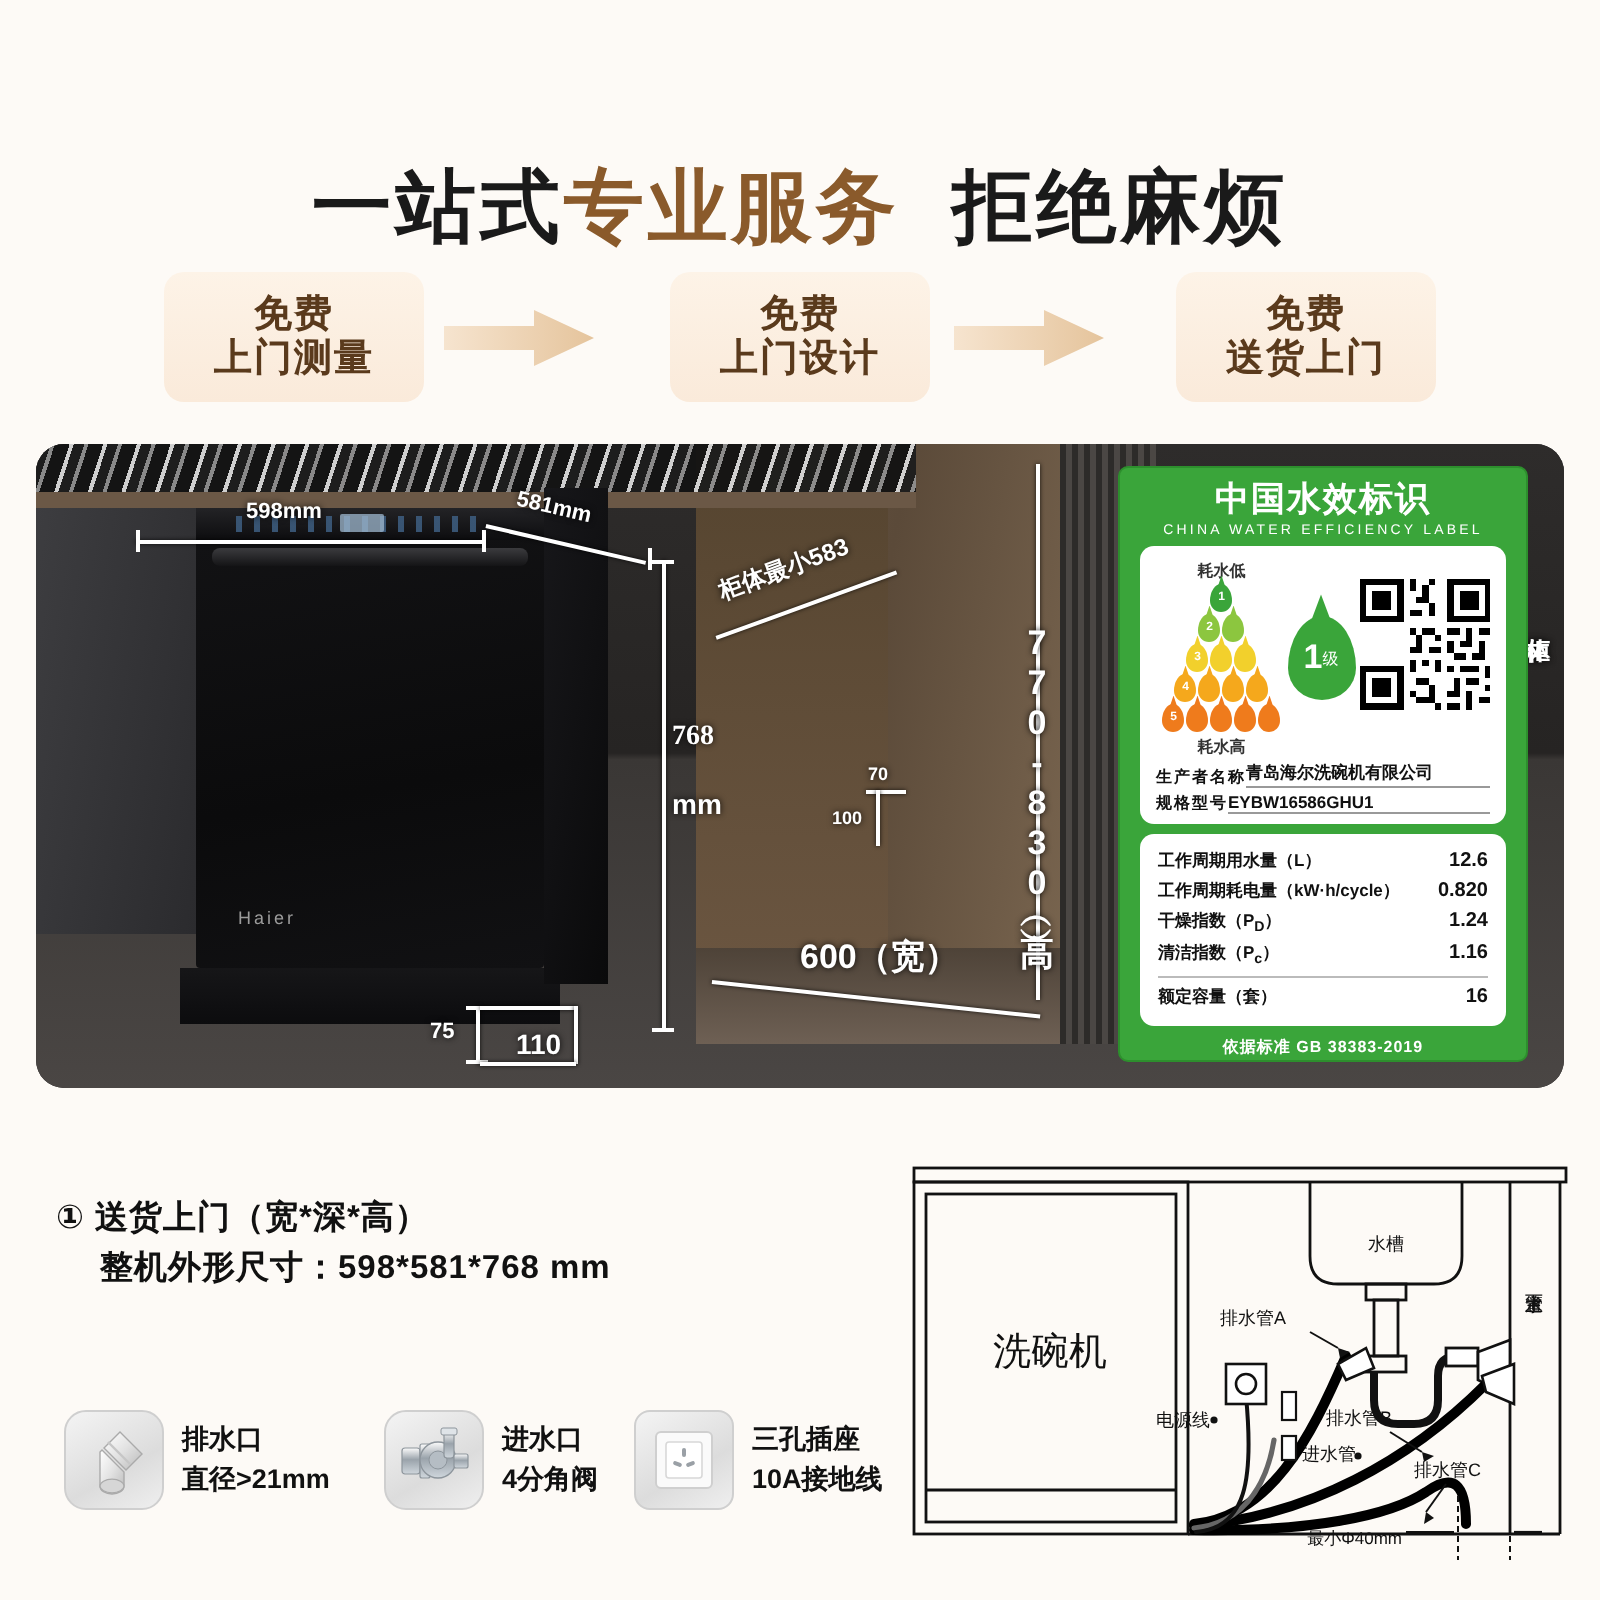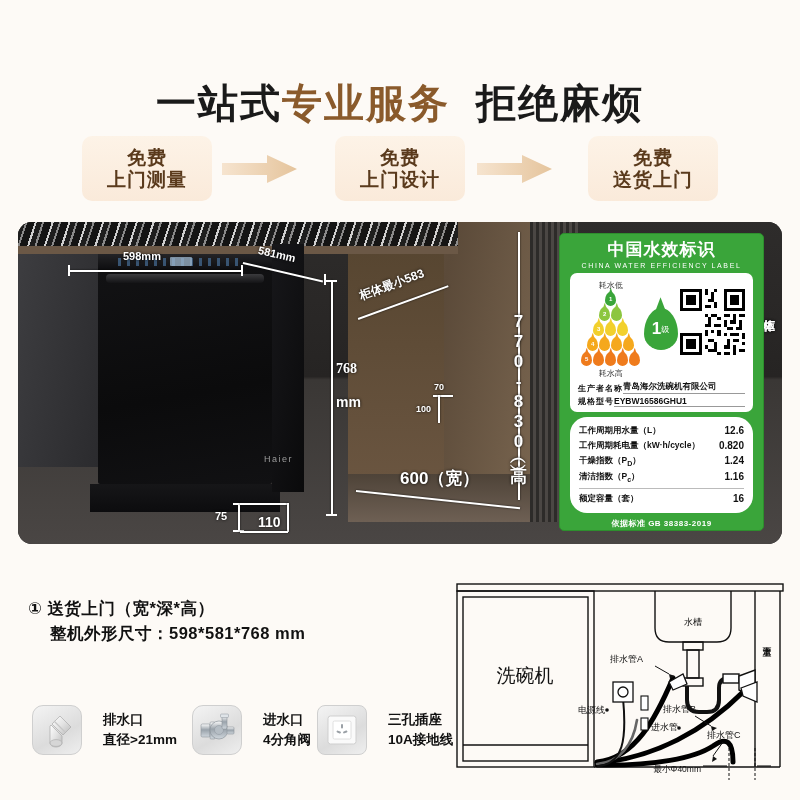--- a/index.html
+++ b/index.html
@@ -83,21 +83,21 @@
   }
   .dw-leds{position:absolute;left:100px;top:36px;width:120px;height:8px;
     background:repeating-linear-gradient(90deg,#3e5f82 0 3px,transparent 3px 9px);
     opacity:.85;}
   .dw-disp{position:absolute;left:152px;top:35px;width:22px;height:9px;
     background:#9fb8cf;opacity:.75;border-radius:1px;}
   .dw-handle{
     position:absolute;left:88px;top:52px;width:158px;height:9px;
     background:linear-gradient(180deg,#3b3b3e 0%,#141416 100%);border-radius:4px;
   }
-  .dw-logo{position:absolute;left:80px;top:232px;width:174px;text-align:right;
+  .dw-logo{position:absolute;left:80px;top:232px;width:174px;text-align:left;
     color:#9b9b9b;font-size:9px;letter-spacing:1.5px;padding-left:21px;}
   .dw-plinth{
     position:absolute;left:72px;top:262px;width:190px;height:28px;
     background:linear-gradient(180deg,#161618 0%,#0c0c0e 100%);
   }
   .dw-side{
     position:absolute;left:254px;top:22px;width:32px;height:248px;
     background:linear-gradient(100deg,#17171a 0%,#0a0a0b 100%);
   }
   
@@ -116,21 +116,21 @@
   }
   .wl-title{text-align:center;color:#fff;font-size:17px;font-weight:bold;
     letter-spacing:1px;padding-top:7px;line-height:1.1;}
   .wl-sub{text-align:center;color:#fff;font-size:7px;letter-spacing:1.6px;
     padding-top:2px;padding-bottom:4px;}
   .wl-card{
     margin:0 10px;background:#fff;border-radius:7px;padding:7px 8px 5px;
   }
   .wl-top{display:flex;}
   .wl-drops{width:84px;}
-  .wl-lo,.wl-hi{font-size:8px;font-weight:normal;color:#333;text-align:center;}
+  .wl-lo,.wl-hi{font-size:8px;font-weight:bold;color:#333;text-align:center;}
   .droprow{display:flex;justify-content:center;gap:1px;margin:1px 0;}
   .drop{
     width:11px;height:14px;border-radius:50% 50% 50% 50%/60% 60% 40% 40%;
     position:relative;display:flex;align-items:center;justify-content:center;
     font-size:6px;color:#fff;font-weight:bold;
   }
   .drop:before{content:"";position:absolute;top:-4px;left:3.5px;width:4px;height:6px;
     background:inherit;clip-path:polygon(50% 0,100% 100%,0 100%);}
   .wl-grade{flex:1;display:flex;align-items:center;justify-content:center;}
   .gradedrop{
@@ -140,35 +140,35 @@
   }
   .gradedrop:before{content:"";position:absolute;top:-11px;left:11px;width:12px;height:16px;
     background:#3aa53a;clip-path:polygon(50% 0,100% 100%,0 100%);}
   .gradedrop .gn{font-size:17px;font-weight:bold;position:relative;}
   .gradedrop .gu{font-size:8px;position:relative;}
   .qr{width:84px;height:84px;margin-left:2px;}
   .wl-field{display:flex;align-items:flex-end;font-size:8px;color:#111;margin-top:2px;}
   .wl-field .k{white-space:nowrap;letter-spacing:1px;font-weight:bold;}
   .wl-field .v{flex:1;border-bottom:1px solid #999;font-weight:bold;
     padding-right:2px;font-size:8.5px;}
-  .wl-card2{margin:5px 10px 0;background:#fff;border-radius:17px;padding:7px 9px;}
+  .wl-card2{margin:5px 10px 0;background:#fff;border-radius:7px;padding:7px 9px;}
   .wl-row{display:flex;justify-content:space-between;font-size:8.5px;font-weight:bold;
     color:#111;padding:1.5px 0;}
   .wl-row .rv{font-size:10px;}
   .wl-sep{border-top:1px solid #bbb;margin:3px 0 2px;}
   .wl-std{text-align:center;color:#fff;font-size:8px;font-weight:bold;padding-top:5px;
     letter-spacing:.5px;}
 
   
   .specs{position:absolute;left:28px;top:598px;width:420px;color:#111;}
   .sp-h{font-size:16.5px;font-weight:bold;letter-spacing:.5px;}
   .sp-l{font-size:16.5px;font-weight:bold;letter-spacing:.5px;padding-left:22px;margin-top:7px;}
   .sp-h2{font-size:16.5px;font-weight:bold;letter-spacing:.5px;margin-top:9px;}
   .icons{position:absolute;left:32px;top:705px;width:430px;height:60px;}
-  .iwrap{position:absolute;display:flex;align-items:center;gap:21px;}
+  .iwrap{position:absolute;display:flex;align-items:center;gap:9px;}
   .iwrap.i1{left:0;top:0;}
   .iwrap.i2{left:160px;top:0;}
   .iwrap.i3{left:285px;top:0;}
   .ibox{width:48px;height:48px;border-radius:11px;
     background:linear-gradient(150deg,#f4f4f4 0%,#dcdcdc 60%,#efefef 100%);
     border:1px solid #cfcfcf;position:relative;overflow:hidden;
     display:flex;align-items:center;justify-content:center;}
   .itxt{font-size:13.5px;font-weight:bold;color:#111;line-height:1.45;white-space:nowrap;}
 
   

